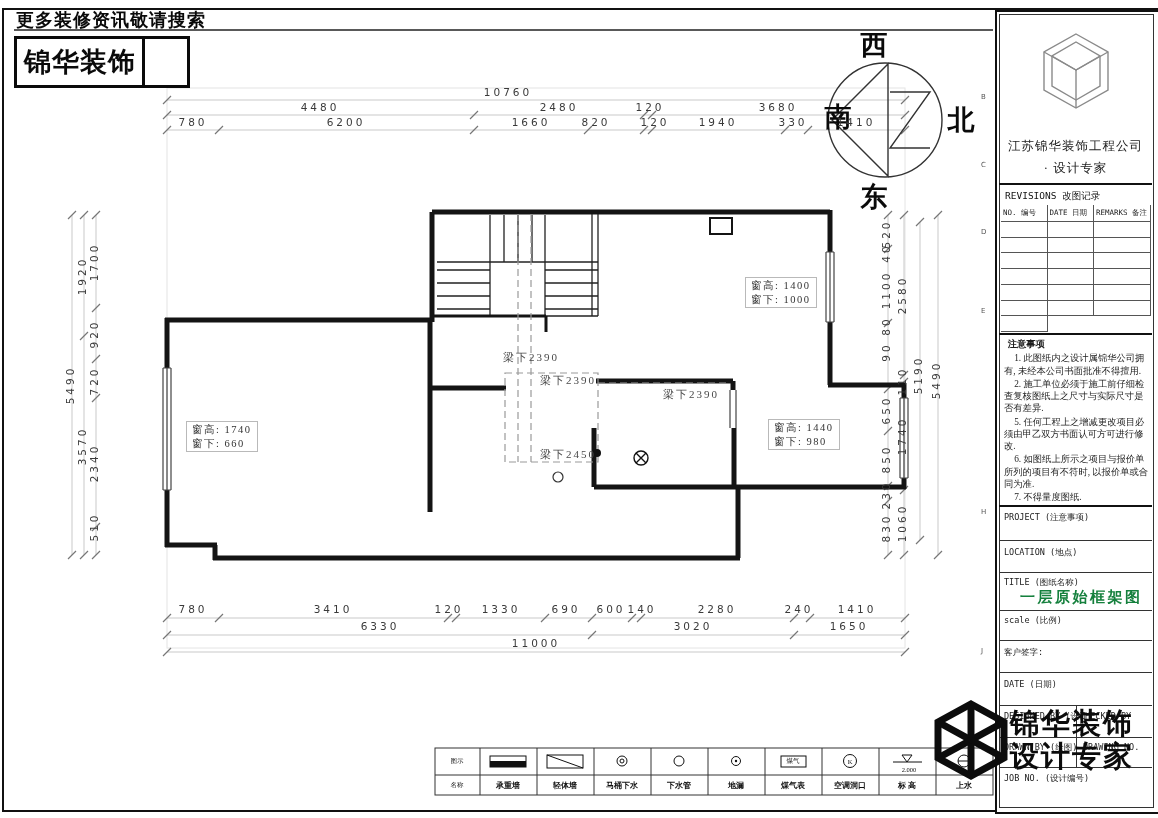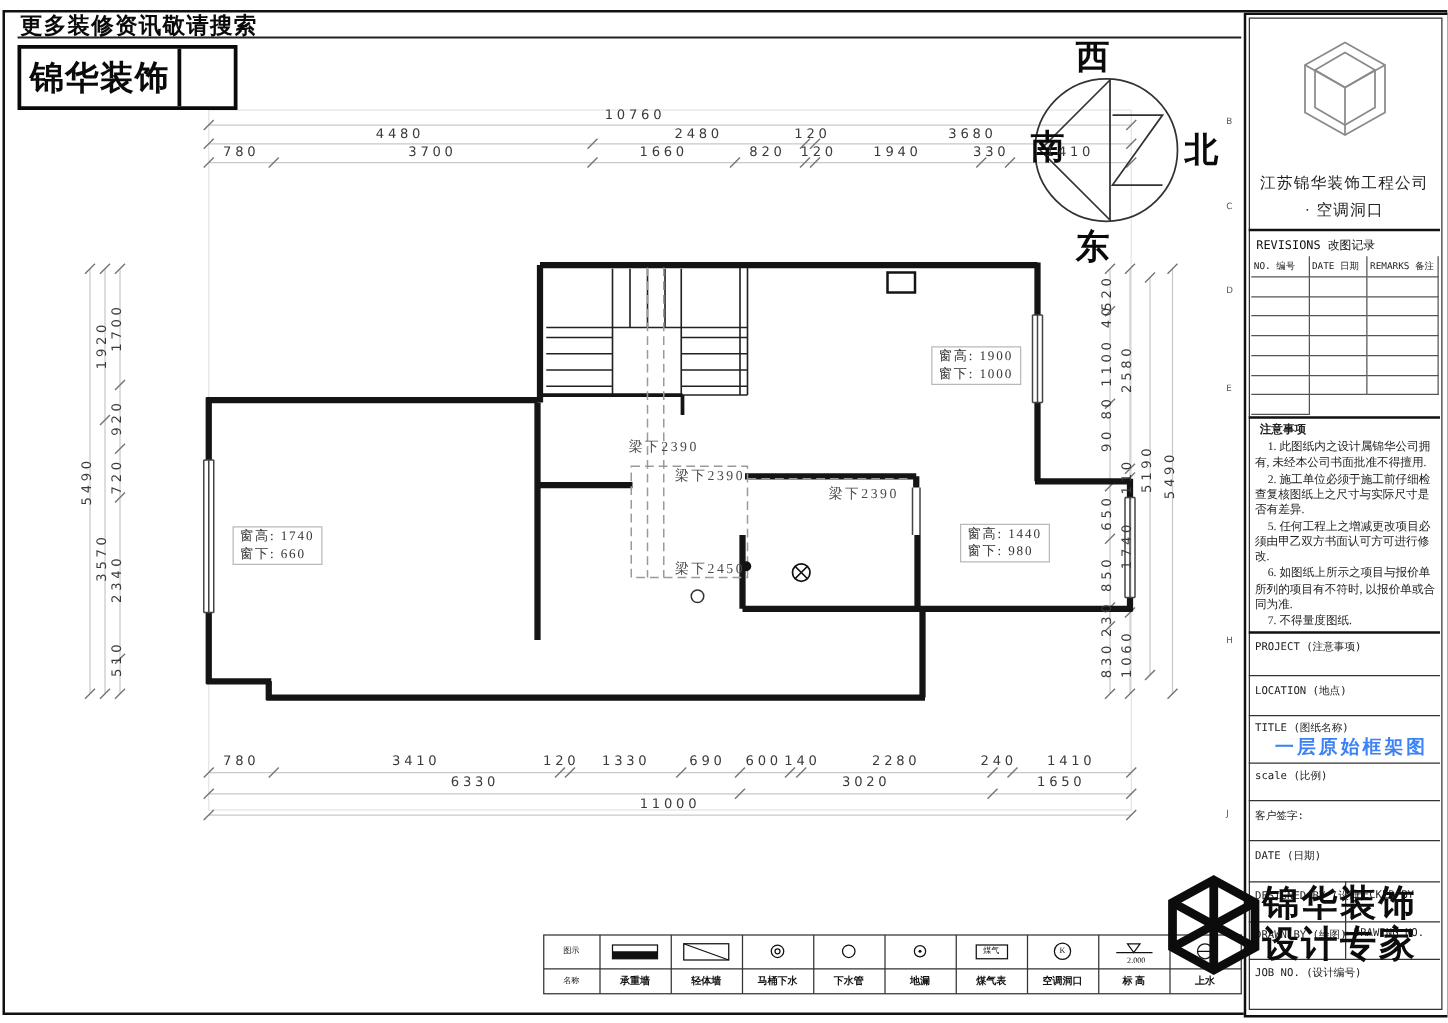--- a/index.html
+++ b/index.html
@@ -32,21 +32,21 @@
   .notes{position:absolute;left:1004px;top:338px;width:146px;font-size:9.3px;color:#1d1d1d;line-height:1.32;}
   .notes p{margin:0 0 1px 0;text-indent:1.1em;}
   .notes .nt{font-weight:600;text-indent:0.4em;margin-bottom:2px;}
   .revgrid{position:absolute;left:1001px;top:205px;width:150px;height:127px;display:grid;
     grid-template-columns:31% 31% 38%;grid-template-rows:17px repeat(7,1fr);}
   .revgrid div{border-right:1px solid #555;border-bottom:1px solid #555;
     font-family:"DejaVu Sans Mono",monospace;font-size:7.5px;color:#222;
     display:flex;align-items:center;padding-left:2px;white-space:nowrap;overflow:hidden;}
   .revtitle{position:absolute;left:1005px;top:190px;font-family:"DejaVu Sans Mono",monospace;
     font-size:9.5px;color:#111;white-space:nowrap;}
-  .dtitle{position:absolute;left:1020px;top:588px;font-size:15px;font-weight:700;color:#3b82f6;
+  .dtitle{position:absolute;left:1020px;top:588px;font-size:15px;font-weight:700;color:#15803d;
     letter-spacing:2.5px;white-space:nowrap;}
   .fref{position:absolute;left:981px;font-family:"DejaVu Sans",sans-serif;font-size:7px;color:#555;}
   
   .leglbl{position:absolute;transform:translate(-50%,-50%);font-size:8px;font-weight:700;
     color:#111;white-space:nowrap;letter-spacing:0px;}
   .legsmall{position:absolute;transform:translate(-50%,-50%);font-size:6.5px;color:#111;white-space:nowrap;}
   
   .wm{position:absolute;left:932px;top:698px;width:226px;color:#0c0c0c;z-index:9;}
   .wmrow{display:flex;align-items:center;}
   .wmtxt{font-size:29px;font-weight:900;letter-spacing:2px;line-height:1.15;white-space:nowrap;}
@@ -224,23 +224,23 @@
   <div class="cdir" style="left:961px;top:120px">北</div>
   <div class="cdir" style="left:874px;top:197px">东</div>
   <div class="cdir" style="left:838px;top:117px">南</div>
 
   <span class="dim" style="left:508px;top:92px">10760</span>
   <span class="dim" style="left:320px;top:107px">4480</span>
   <span class="dim" style="left:559px;top:107px">2480</span>
   <span class="dim" style="left:650px;top:107px">120</span>
   <span class="dim" style="left:778px;top:107px">3680</span>
   <span class="dim" style="left:193px;top:122px">780</span>
-  <span class="dim" style="left:346px;top:122px">3700</span>
+  <span class="dim" style="left:346px;top:122px">6200</span>
   <span class="dim" style="left:531px;top:122px">1660</span>
-  <span class="dim" style="left:614px;top:122px">820</span>
+  <span class="dim" style="left:596px;top:122px">820</span>
   <span class="dim" style="left:655px;top:122px">120</span>
   <span class="dim" style="left:718px;top:122px">1940</span>
   <span class="dim" style="left:793px;top:122px">330</span>
   <span class="dim" style="left:856px;top:122px">1410</span>
 
   <span class="dim" style="left:193px;top:609px">780</span>
   <span class="dim" style="left:333px;top:609px">3410</span>
   <span class="dim" style="left:449px;top:609px">120</span>
   <span class="dim" style="left:501px;top:609px">1330</span>
   <span class="dim" style="left:566px;top:609px">690</span>
@@ -278,21 +278,21 @@
   <span class="dim dimv" style="left:902px;top:523px">1060</span>
   <span class="dim dimv" style="left:918px;top:375px">5190</span>
   <span class="dim dimv" style="left:936px;top:380px">5490</span>
 
   <span class="beam" style="left:503px;top:350px">梁下2390</span>
   <span class="beam" style="left:540px;top:373px">梁下2390</span>
   <span class="beam" style="left:663px;top:387px">梁下2390</span>
   <span class="beam" style="left:540px;top:447px">梁下2450</span>
 
   <div class="winbox" style="left:745px;top:277px">
-    <div>窗高: 1900</div>
+    <div>窗高: 1400</div>
     <div>窗下: 1000</div>
   </div>
   <div class="winbox" style="left:186px;top:421px">
     <div>窗高: 1740</div>
     <div>窗下: 660</div>
   </div>
   <div class="winbox" style="left:768px;top:419px">
     <div>窗高: 1440</div>
     <div>窗下: 980</div>
   </div>
@@ -310,21 +310,21 @@
   <svg class="abs" style="left:1040px;top:30px" width="72" height="84" viewBox="0 0 72 84">
     <g fill="none" stroke="#8a8a8a" stroke-width="1.4">
       <polygon points="36,4 68,22 68,60 36,78 4,60 4,22"></polygon>
       <polyline points="4,22 36,40 68,22"></polyline>
       <line x1="36" y1="40" x2="36" y2="78"></line>
       <polygon points="36,12 60,26 60,56 36,70 12,56 12,26"></polygon>
       <polyline points="12,26 36,40 60,26"></polyline>
     </g>
   </svg>
   <div class="company" style="top:138px">江苏锦华装饰工程公司</div>
-  <div class="company" style="top:160px">·    空调洞口</div>
+  <div class="company" style="top:160px">·    设计专家</div>
   <div class="hline2" style="left:999px;top:183px;width:153px"></div>
 
   <div class="revtitle">REVISIONS 改图记录</div>
   <div class="revgrid">
     <div>NO. 编号</div>
     <div>DATE 日期</div>
     <div>REMARKS 备注</div>
     <div></div>
       <div></div>
       <div></div>

